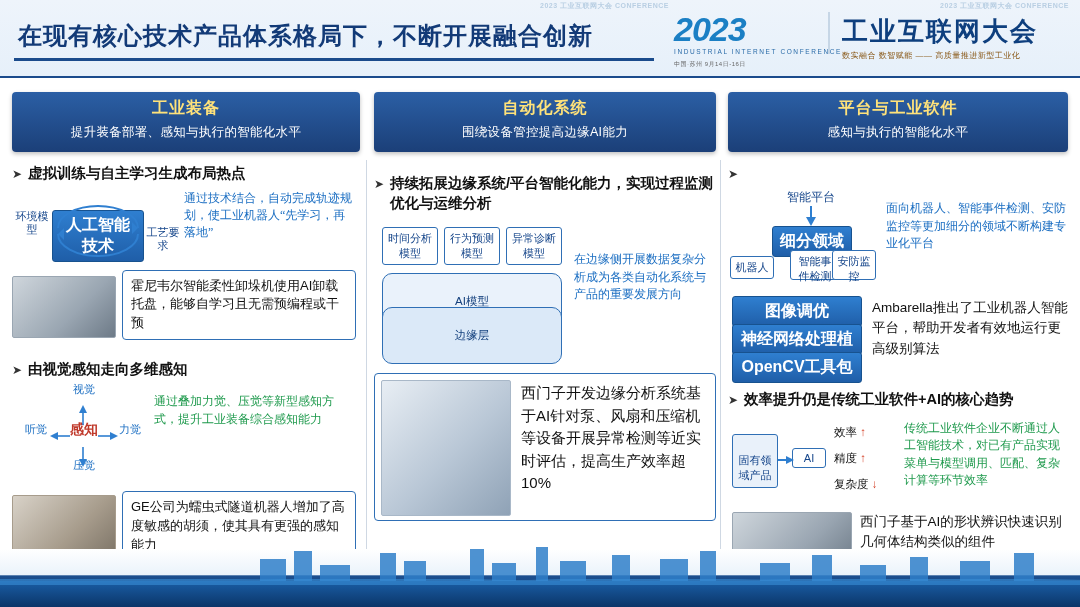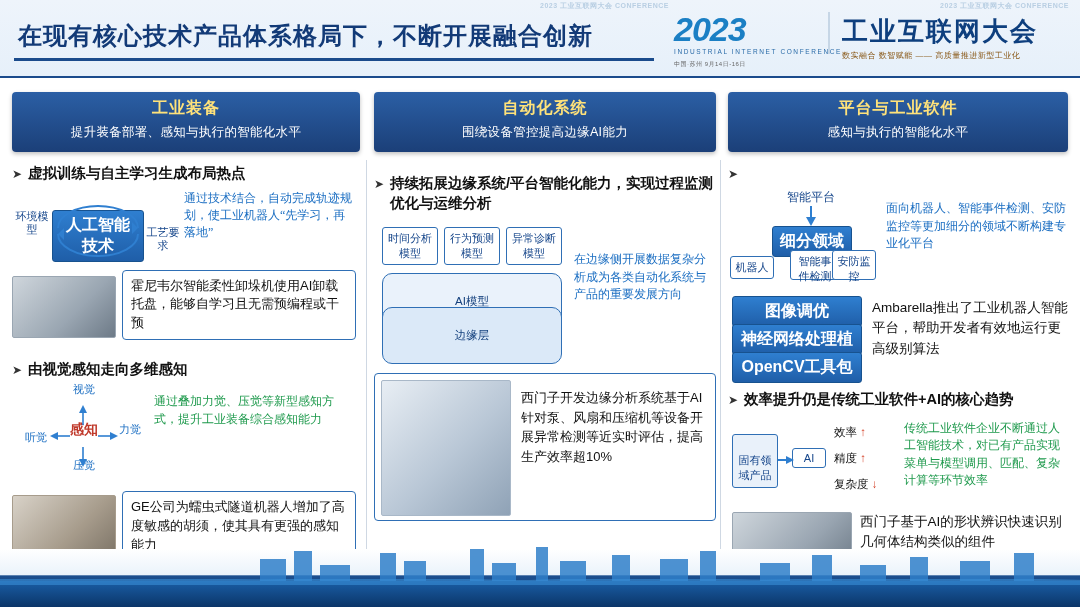--- a/index.html
+++ b/index.html
@@ -188,21 +188,21 @@
       <div class="note" style="position:absolute; left:110px; top:0px; width:234px;">霍尼韦尔智能柔性卸垛机使用AI卸载托盘，能够自学习且无需预编程或干预</div>
     </div>
 
     <div class="bullet">
       <span class="arrow">➤</span>
       <span class="btext">由视觉感知走向多维感知</span>
     </div>
 
     <div style="position:relative; height:106px; margin-top:4px;">
       <div class="small-label" style="position:absolute; left:52px; top:0px; width:40px; color:#1b6ec2;">视觉</div>
-      <div class="small-label" style="position:absolute; left:6px; top:48px; width:36px; color:#1b6ec2;">听觉</div>
+      <div class="small-label" style="position:absolute; left:6px; top:40px; width:36px; color:#1b6ec2;">听觉</div>
       <div class="small-label" style="position:absolute; left:48px; top:38px; width:48px; font-size:14px; font-weight:bold; color:#c0392b;">感知</div>
       <div class="small-label" style="position:absolute; left:100px; top:40px; width:36px; color:#1b6ec2;">力觉</div>
       <div class="small-label" style="position:absolute; left:52px; top:76px; width:40px; color:#1b6ec2;">压觉</div>
       <svg style="position:absolute; left:16px; top:12px; width:110px; height:84px;" viewBox="0 0 110 84">
         <line x1="55" y1="30" x2="55" y2="14" stroke="#2f7fd0" stroke-width="1.6"></line>
           <polygon points="55,10 51,18 59,18" fill="#2f7fd0"></polygon>
         <line x1="55" y1="52" x2="55" y2="66" stroke="#2f7fd0" stroke-width="1.6"></line>
           <polygon points="55,72 51,64 59,64" fill="#2f7fd0"></polygon>
         <line x1="42" y1="41" x2="28" y2="41" stroke="#2f7fd0" stroke-width="1.6"></line>
           <polygon points="22,41 30,37 30,45" fill="#2f7fd0"></polygon>
@@ -236,21 +236,21 @@
 
       <div class="chip-dark" style="position:absolute; left:8px; top:46px; width:180px;">AI模型</div>
       <div class="chip-dark" style="position:absolute; left:8px; top:80px; width:180px; background:#dbe9f8;">边缘层</div>
 
       <div class="blue-text" style="position:absolute; left:200px; top:24px; width:140px;">在边缘侧开展数据复杂分析成为各类自动化系统与产品的重要发展方向</div>
     </div>
 
     <div style="position:relative; height:150px; margin-top:10px;">
       <div class="note" style="position:absolute; left:0; top:0; width:342px; height:148px; padding:0;">
         <div class="photo2" style="position:absolute; left:6px; top:6px; width:130px; height:136px;"></div>
-        <div style="position:absolute; left:146px; top:14px; width:188px; font-size:13px; line-height:1.5; color:#111;">西门子开发边缘分析系统基于AI针对泵、风扇和压缩机等设备开展异常检测等近实时评估，提高生产效率超10%</div>
+        <div style="position:absolute; left:146px; top:8px; width:188px; font-size:15px; line-height:1.5; color:#111;">西门子开发边缘分析系统基于AI针对泵、风扇和压缩机等设备开展异常检测等近实时评估，提高生产效率超10%</div>
       </div>
     </div>
   </div>
 
   <div class="col c3">
     <div class="col-head">
       <div class="t1">平台与工业软件</div>
       <div class="t2">感知与执行的智能化水平</div>
     </div>
 

